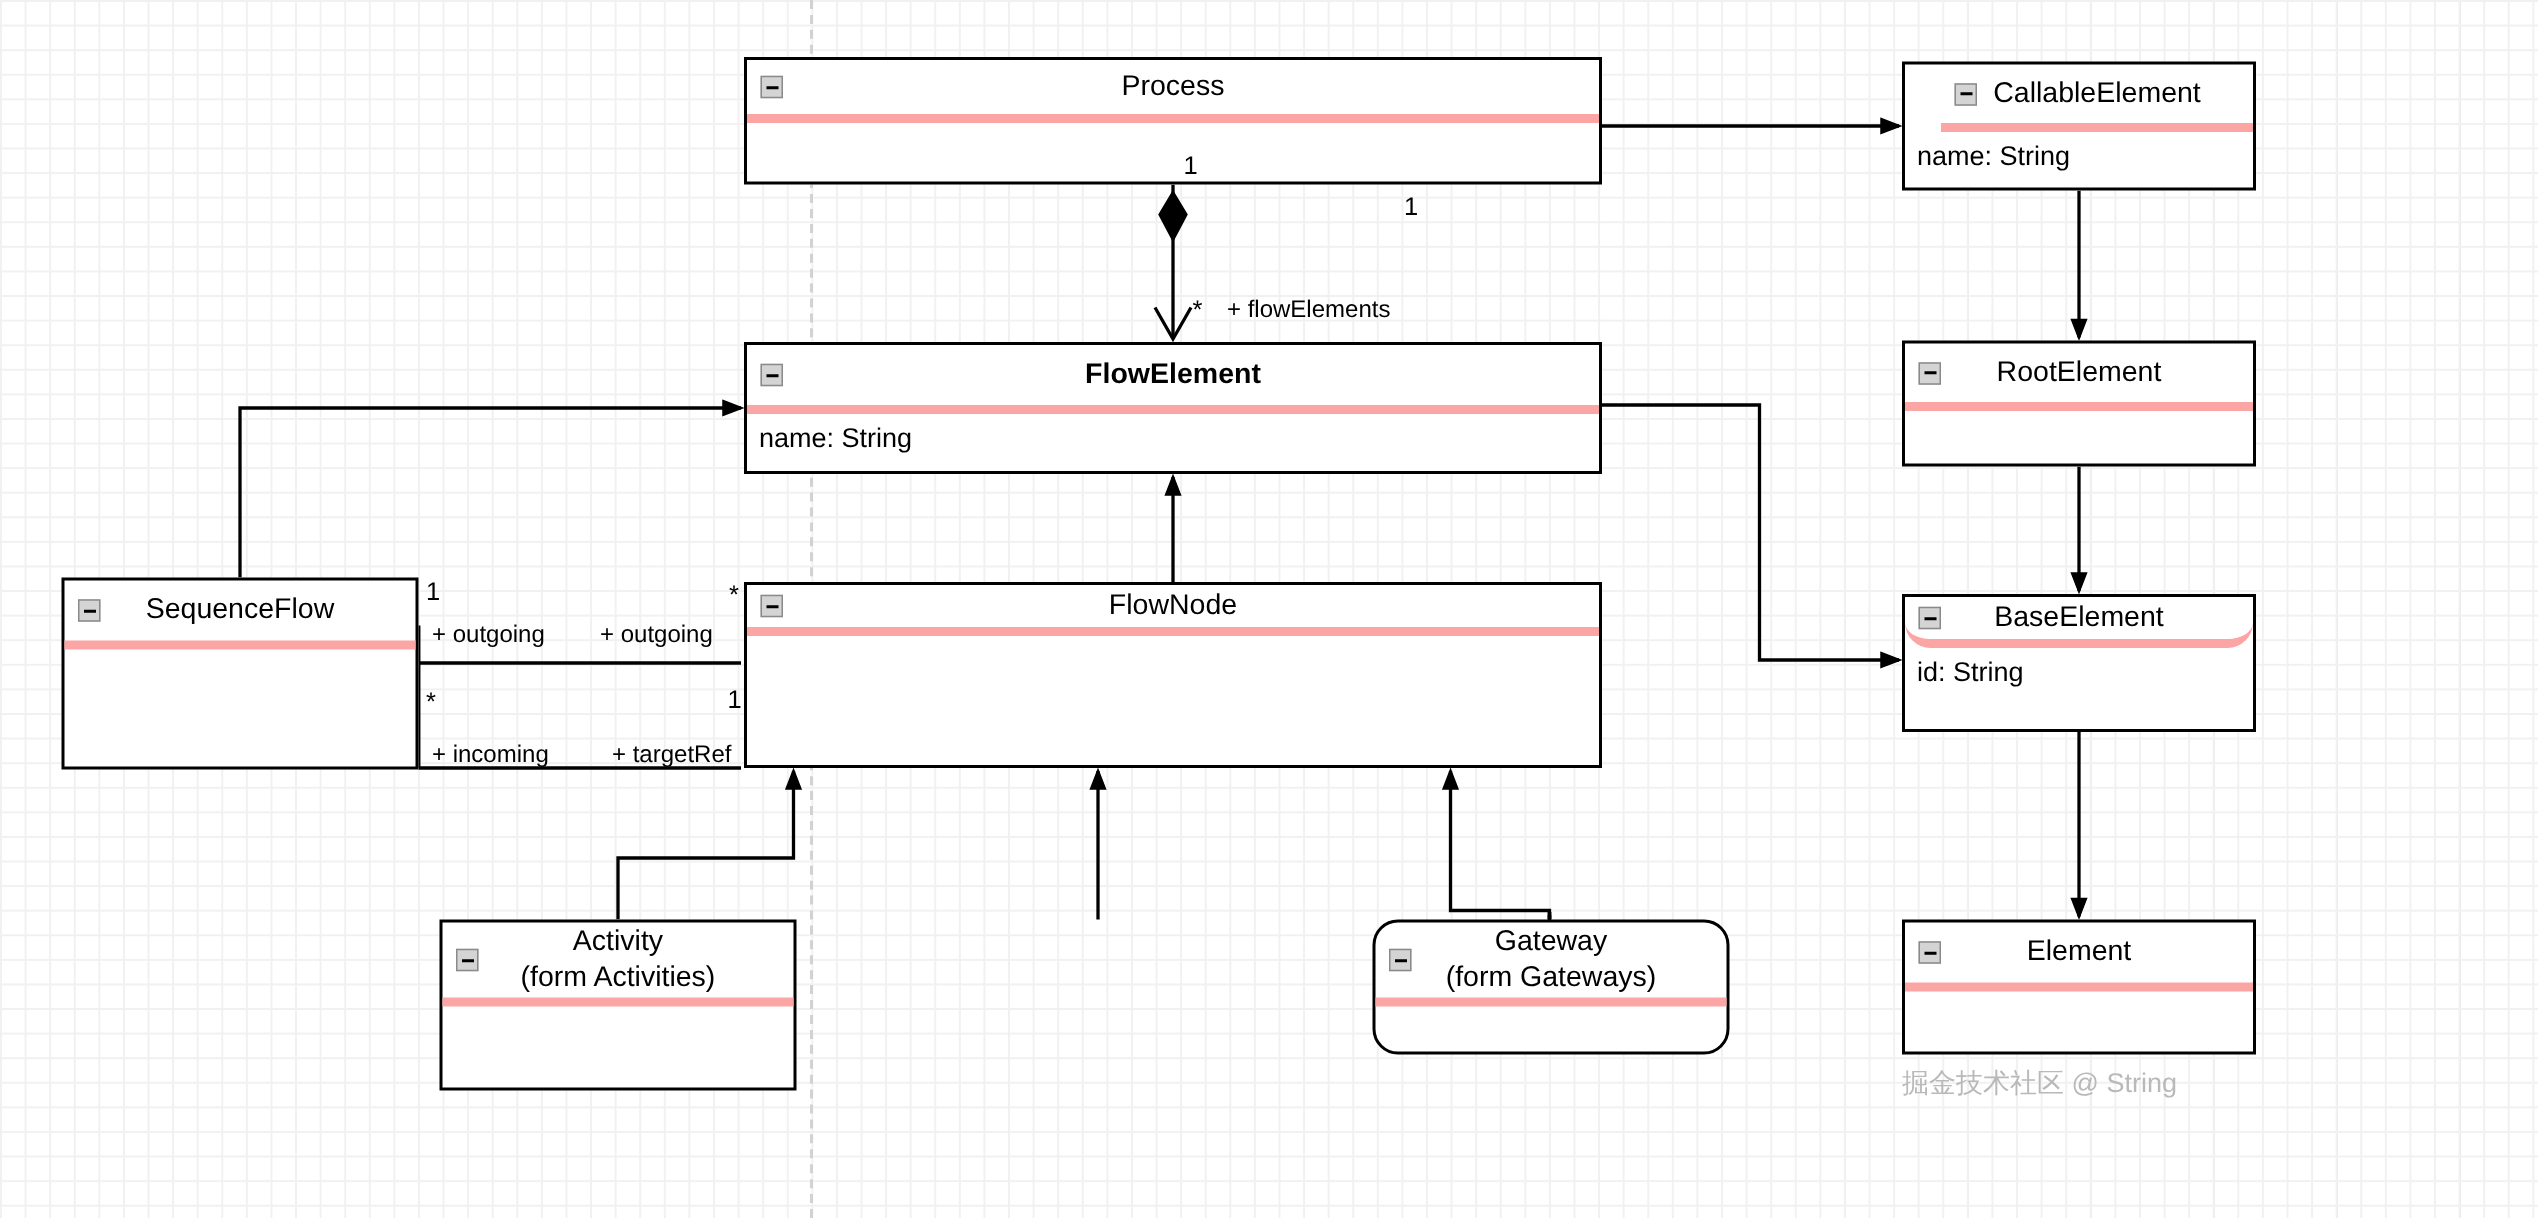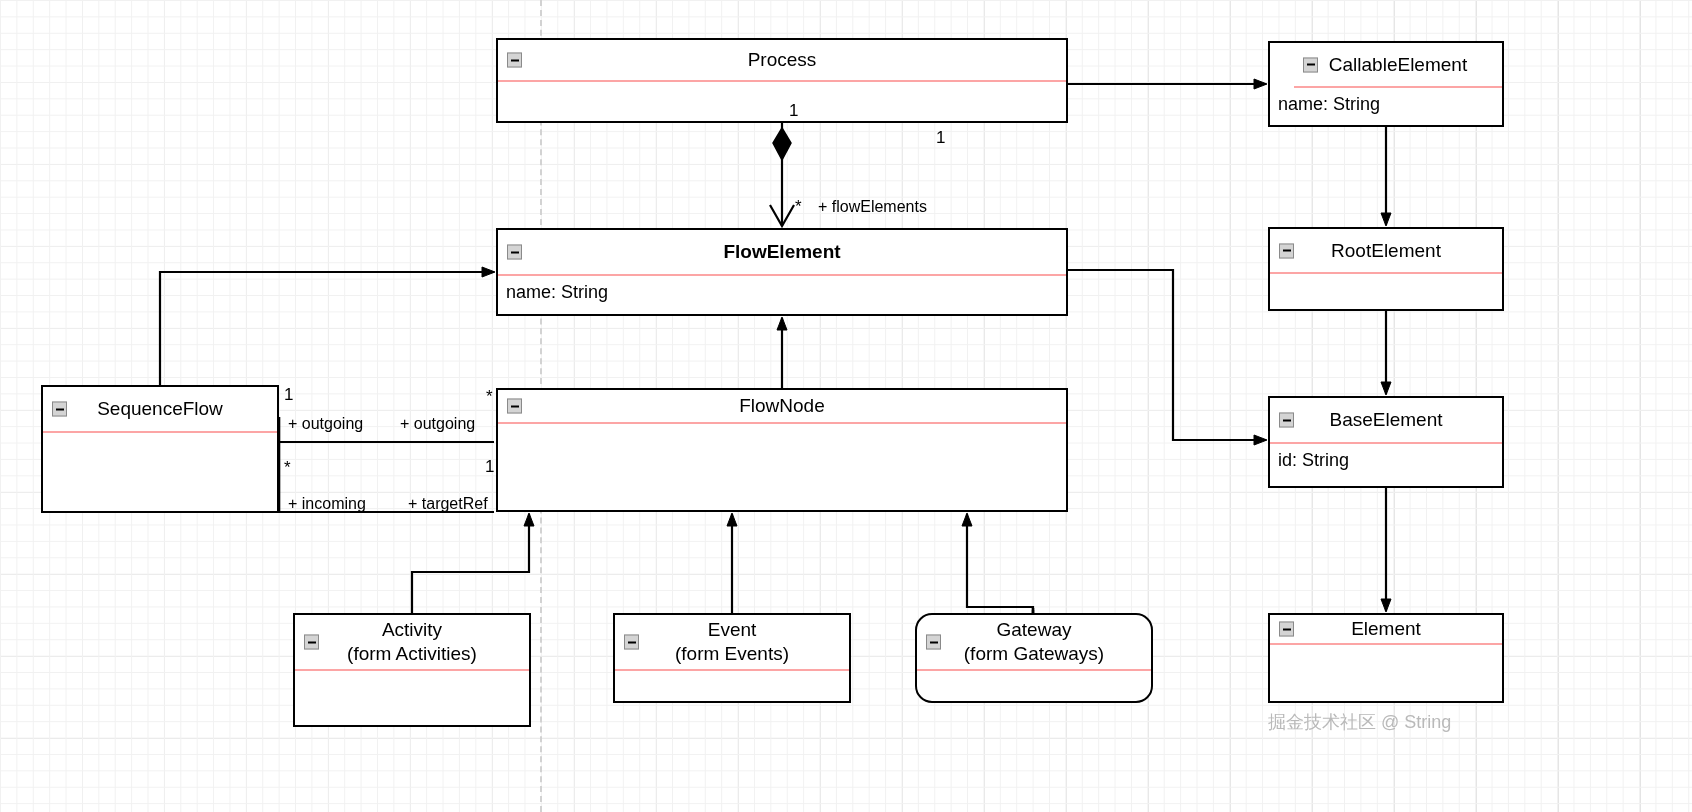--- a/index.html
+++ b/index.html
@@ -31,21 +31,21 @@
   .uml-box {
     position: absolute;
     box-sizing: border-box;
     background: #ffffff;
     border: 2px solid #000000;
     z-index: 5;
   }
   .uml-header {
     position: relative;
     box-sizing: border-box;
-    border-bottom: 2px solid #fca5a5;
+    border-bottom: 6px solid #fca5a5;
     display: flex;
     align-items: center;
     justify-content: center;
     text-align: center;
   }
   .uml-title {
     font-size: 19px;
     color: #000000;
     line-height: 1.24;
     white-space: pre-line;
@@ -239,58 +239,50 @@
 
   <div class="uml-box" style="left:496px; top:388px; width:572px; height:124px;">
     <div class="uml-header" style="height:34px;">
       <span class="collapse-icon"></span>
       <span class="uml-title">FlowNode</span>
     </div>
     <div class="uml-body" style="height:75px;"></div>
   </div>
 
   <div class="uml-box" style="left:1268px; top:396px; width:236px; height:92px;">
-    <div class="uml-header" style="height:46px;">
+    <div class="uml-header" style="height:34px;border-radius:17px;">
       <span class="collapse-icon"></span>
       <span class="uml-title">BaseElement</span>
     </div>
     <div class="uml-body" style="height:52px;">
       <div class="uml-attr">id: String</div>
     </div>
   </div>
 
   <div class="uml-box" style="left:293px; top:613px; width:238px; height:114px;">
     <div class="uml-header" style="height:56px;">
       <span class="collapse-icon"></span>
       <span class="uml-title">Activity
 (form Activities)</span>
     </div>
     <div class="uml-body" style="height:30px;"></div>
   </div>
 
-  <div class="uml-box" style="left:613px; top:613px; width:238px; height:90px;">
-    <div class="uml-header" style="height:56px;">
-      <span class="collapse-icon"></span>
-      <span class="uml-title">Event
-(form Events)</span>
-    </div>
-    <div class="uml-body" style="height:30px;"></div>
-  </div>
 
   <div class="uml-box" style="left:915px; top:613px; width:238px; height:90px;border-radius:17px;">
     <div class="uml-header" style="height:56px;">
       <span class="collapse-icon"></span>
       <span class="uml-title">Gateway
 (form Gateways)</span>
     </div>
     <div class="uml-body" style="height:30px;"></div>
   </div>
 
   <div class="uml-box" style="left:1268px; top:613px; width:236px; height:90px;">
-    <div class="uml-header" style="height:30px;">
+    <div class="uml-header" style="height:46px;">
       <span class="collapse-icon"></span>
       <span class="uml-title">Element</span>
     </div>
     <div class="uml-body" style="height:40px;"></div>
   </div>
 
   <span class="mult-label" style="left:789px; top:101px;">1</span>
 
   <span class="mult-label" style="left:936px; top:128px;">1</span>
 

